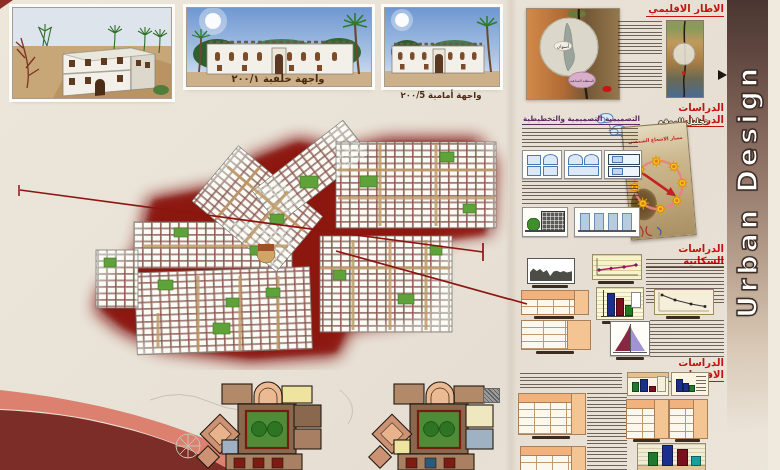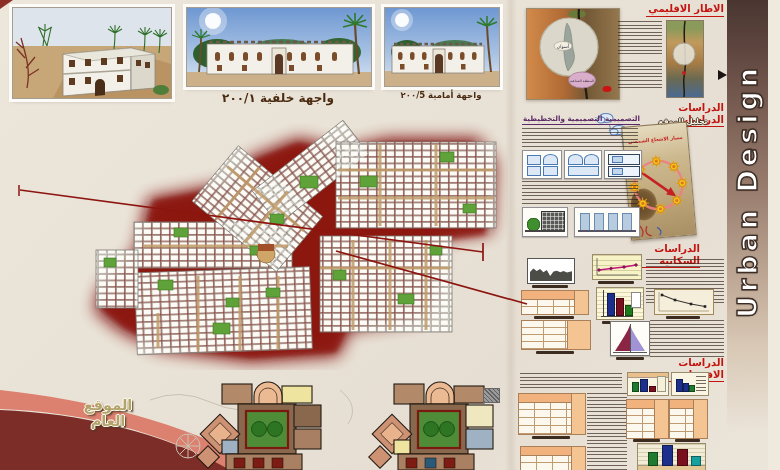--- a/index.html
+++ b/index.html
@@ -105,21 +105,21 @@
       <path d="M172,66 q-3,-28 -4,-50" stroke="#6b4a2c" stroke-width="2.2" fill="none"></path>
       <g stroke="#2f7a2d" stroke-width="1.6" fill="none">
           <path d="M168,16 l-11,-4 M168,16 l11,-4 M168,16 l-8,-9 M168,16 l8,-9 M168,16 v-11 M168,16 l-12,3 M168,16 l12,3"></path>
         </g>
       <path d="M12,64 q2,-20 2,-34" stroke="#6b4a2c" stroke-width="1.8" fill="none"></path>
       <g stroke="#2f7a2d" stroke-width="1.3" fill="none">
           <path d="M14,30 l-9,-3 M14,30 l9,-3 M14,30 l-6,-7 M14,30 l6,-7 M14,30 v-9"></path>
         </g>
     </svg>
   </div>
-  <div class="abs cap" style="left:186px;top:91px;width:184px;height:12px;font-size:12px;">واجهة خلفية ٢٠٠/١</div>
+  <div class="abs cap" style="left:186px;top:73px;width:184px;height:12px;font-size:10px;">واجهة خلفية ٢٠٠/١</div>
 
   <div class="abs frame" style="left:384px;top:7px;width:114px;height:78px;">
     <svg width="114" height="78" viewBox="0 0 114 78">
       <rect width="114" height="78" fill="url(#sky2)"></rect>
       <circle cx="17" cy="12" r="11" fill="#fff" opacity=".35"></circle>
         <circle cx="17" cy="12" r="7" fill="#fff" opacity=".95"></circle>
       <ellipse cx="22" cy="44" rx="16" ry="12" fill="#2e5f2e"></ellipse>
         <ellipse cx="70" cy="42" rx="26" ry="10" fill="#3a703a" opacity=".85"></ellipse>
       <rect y="63" width="114" height="15" fill="#cbb089"></rect>
       <rect x="7" y="38" width="92" height="27" fill="#f3f0e9" stroke="#8a8478" stroke-width=".8"></rect>
@@ -263,21 +263,21 @@
     <div class="abs" style="left:2px;top:22px;width:40px;height:2px;background:#444;"></div>
   </div>
   <div class="abs card" style="left:574px;top:207px;width:64px;height:28px;">
     <div class="abs" style="left:5px;top:5px;width:8px;height:16px;background:#b8cce0;border:1px solid #6a8ab0;"></div>
     <div class="abs" style="left:19px;top:5px;width:8px;height:16px;background:#b8cce0;border:1px solid #6a8ab0;"></div>
     <div class="abs" style="left:33px;top:5px;width:8px;height:16px;background:#b8cce0;border:1px solid #6a8ab0;"></div>
     <div class="abs" style="left:47px;top:5px;width:8px;height:16px;background:#b8cce0;border:1px solid #6a8ab0;"></div>
     <div class="abs" style="left:3px;top:22px;width:58px;height:1.5px;background:#556;"></div>
   </div>
 
-  <div class="abs hd" style="left:622px;top:243px;width:78px;">الدراسات السكانية</div>
+  <div class="abs hd" style="left:646px;top:243px;width:78px;">الدراسات السكانية</div>
 
   <div class="abs chart" style="left:527px;top:258px;width:46px;height:24px;background:#fff;border-color:#555;">
     <div class="abs" style="left:2px;right:2px;bottom:2px;height:14px;background:#4d4d48;
          clip-path:polygon(0 35%,8% 10%,16% 28%,24% 15%,32% 38%,40% 22%,48% 65%,56% 32%,64% 26%,72% 38%,80% 28%,88% 40%,100% 30%,100% 100%,0 100%);"></div>
   </div>
   <div class="abs capbar" style="left:532px;top:285px;width:36px;"></div>
 
   <div class="abs chart" style="left:592px;top:254px;width:48px;height:24px;background:#f7f3c6;
        background-image:repeating-linear-gradient(to bottom,rgba(150,140,90,.35) 0 1px,transparent 1px 5px);">
     <svg width="48" height="24" viewBox="0 0 48 24">
@@ -457,22 +457,20 @@
     <path d="M0,60 C80,63 160,82 232,120 L0,120 Z" fill="#7c2d27"></path>
     <path d="M0,40 C95,50 195,76 270,120 L230,120 C160,80 80,62 0,59 Z" fill="#dc8170"></path>
   </svg>
 
   <svg class="abs" style="left:140px;top:370px;" width="360" height="100" viewBox="0 0 360 100">
     <path class="sketch" d="M10,30 q30,-12 60,2 q30,14 62,4 M200,20 q20,16 8,34 M320,30 q-18,10 -6,26"></path>
     <circle class="sketch" cx="48" cy="76" r="12"></circle>
     <path class="sketch" d="M36,76 H60 M48,64 V88 M40,68 L56,84 M40,84 L56,68"></path>
   </svg>
 
-  <div class="abs" style="left:64px;top:397px;width:88px;font-size:14.5px;font-weight:bold;text-align:center;direction:rtl;color:#b3a36b;
-              text-shadow:-1px 0 #fdfaf0,1px 0 #fdfaf0,0 -1px #fdfaf0,0 1px #fdfaf0,2px 2px 2px #4a3a20;">الموقع العام</div>
 
   <svg class="abs" style="left:196px;top:378px;" width="138" height="92" viewBox="0 0 138 92">
     <g stroke="#241a12" stroke-width="1.1">
       <rect x="26" y="6" width="30" height="20" fill="#b28a6a"></rect>
       <rect x="86" y="8" width="30" height="17" fill="#eee4a0"></rect>
       <path d="M58,26 v-8 a14,14 0 0 1 28,0 v8 z" fill="#ecba92"></path>
       <path d="M63,26 v-7 a9,9 0 0 1 18,0 v7" fill="none" stroke-width=".7"></path>
       <rect x="42" y="26" width="58" height="50" fill="#8a684e"></rect>
       <rect x="98" y="27" width="27" height="22" fill="#8a684e"></rect>
       <rect x="98" y="51" width="27" height="20" fill="#a97f63"></rect>

